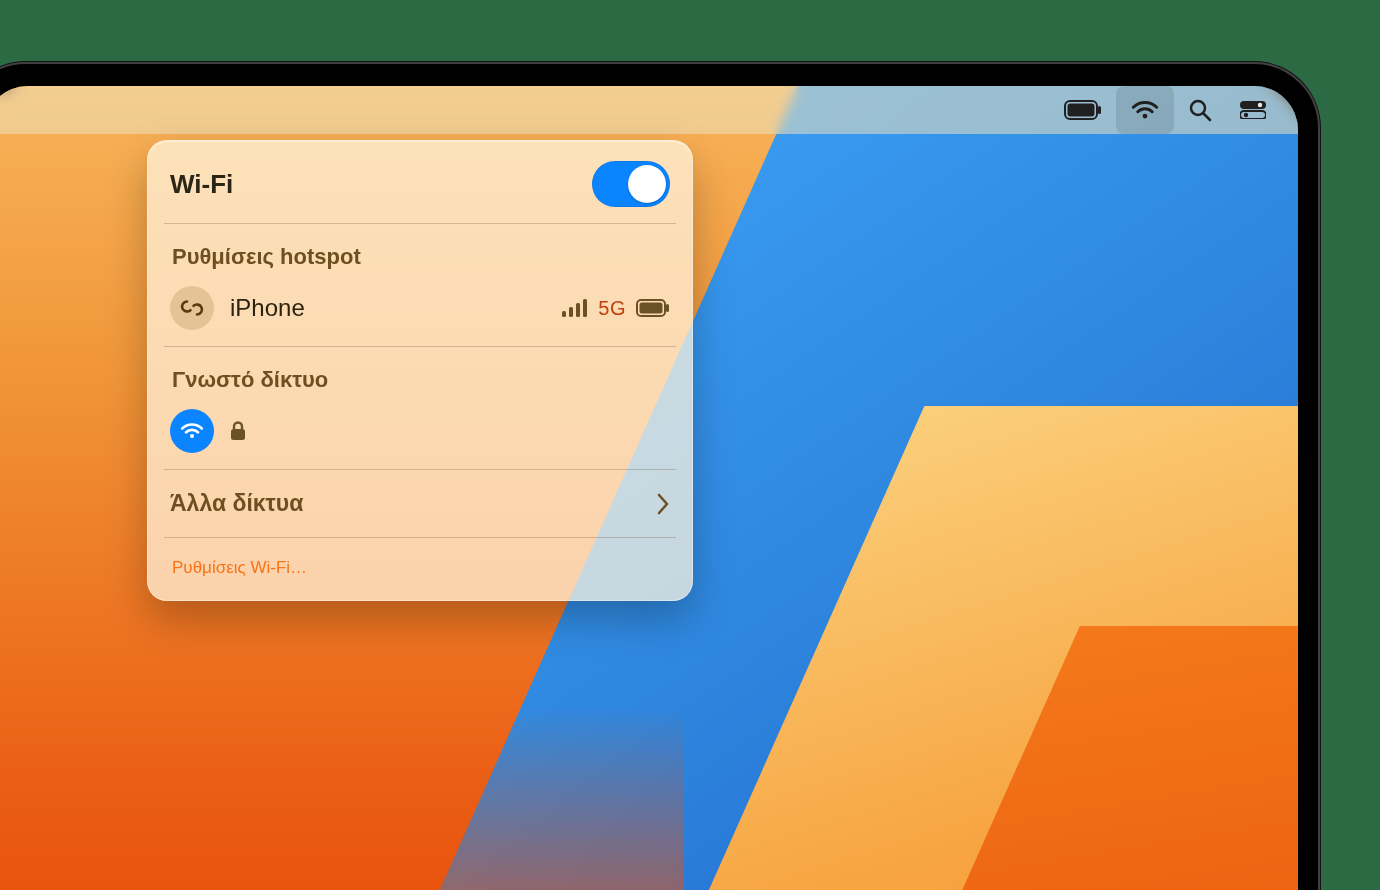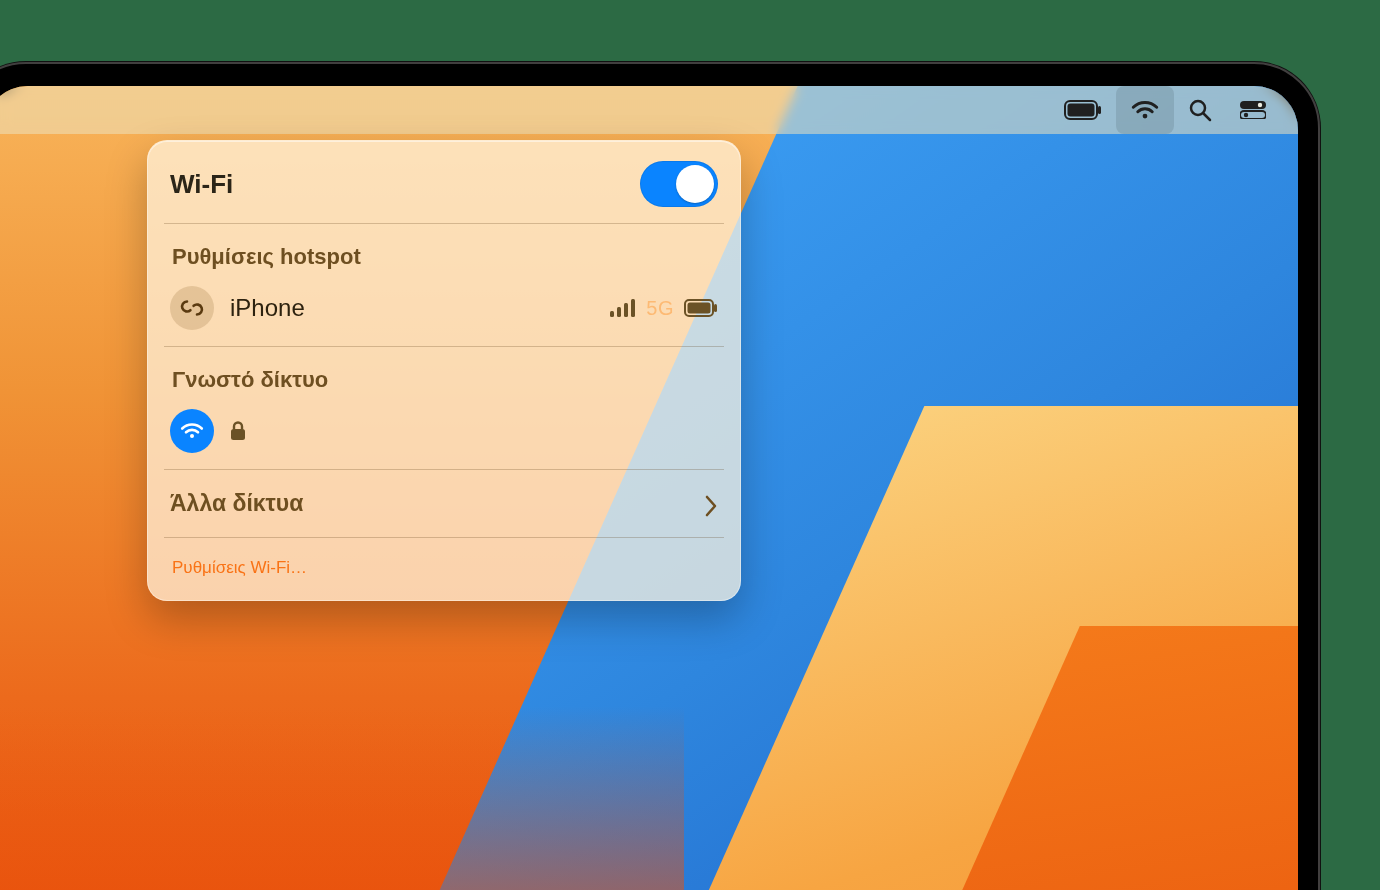--- a/index.html
+++ b/index.html
@@ -95,21 +95,21 @@
     font-size: 23px;
     color: #202020;
     letter-spacing: 0.2px;
   }
 
   
   .popover {
     position: absolute;
     left: 163px;
     top: 54px;
-    width: 594px;
+    width: 546px;
     background: rgba(255, 244, 224, 0.73);
     border: 1px solid rgba(255,255,255,0.35);
     border-radius: 20px;
     box-shadow: 0 18px 40px rgba(0,0,0,0.25), 0 1px 0 rgba(255,255,255,0.5) inset;
     padding: 10px 0 6px;
     color: #3a2a12;
   }
   .popover .row {
     display: flex;
     align-items: center;
@@ -159,27 +159,27 @@
   }
   .badge.hotspot { background: rgba(120,80,20,0.18); color: #5a3a10; }
   .badge.wifi-on { background: #0a84ff; color: #fff; }
   .net-row .net-name {
     font-size: 24px;
     color: #2d220f;
     flex: 1;
   }
   .net-row .meta {
     display: flex; align-items: center; gap: 10px;
-    color: #fdba74;
+    color: #c2410c;
     font-size: 20px;
   }
   .net-row .meta .lbl5g { font-weight: 500; letter-spacing: 0.5px; }
 
   .disclosure-row {
-    display: flex; align-items: flex-end;
+    display: flex; align-items: center;
     padding: 14px 22px;
     font-size: 23px;
     color: #6e4f21;
     font-weight: 700;
   }
   .disclosure-row .spacer { flex: 1; }
   .settings-row {
     padding: 14px 24px 16px;
     font-size: 17px;
     color: #f97316;

